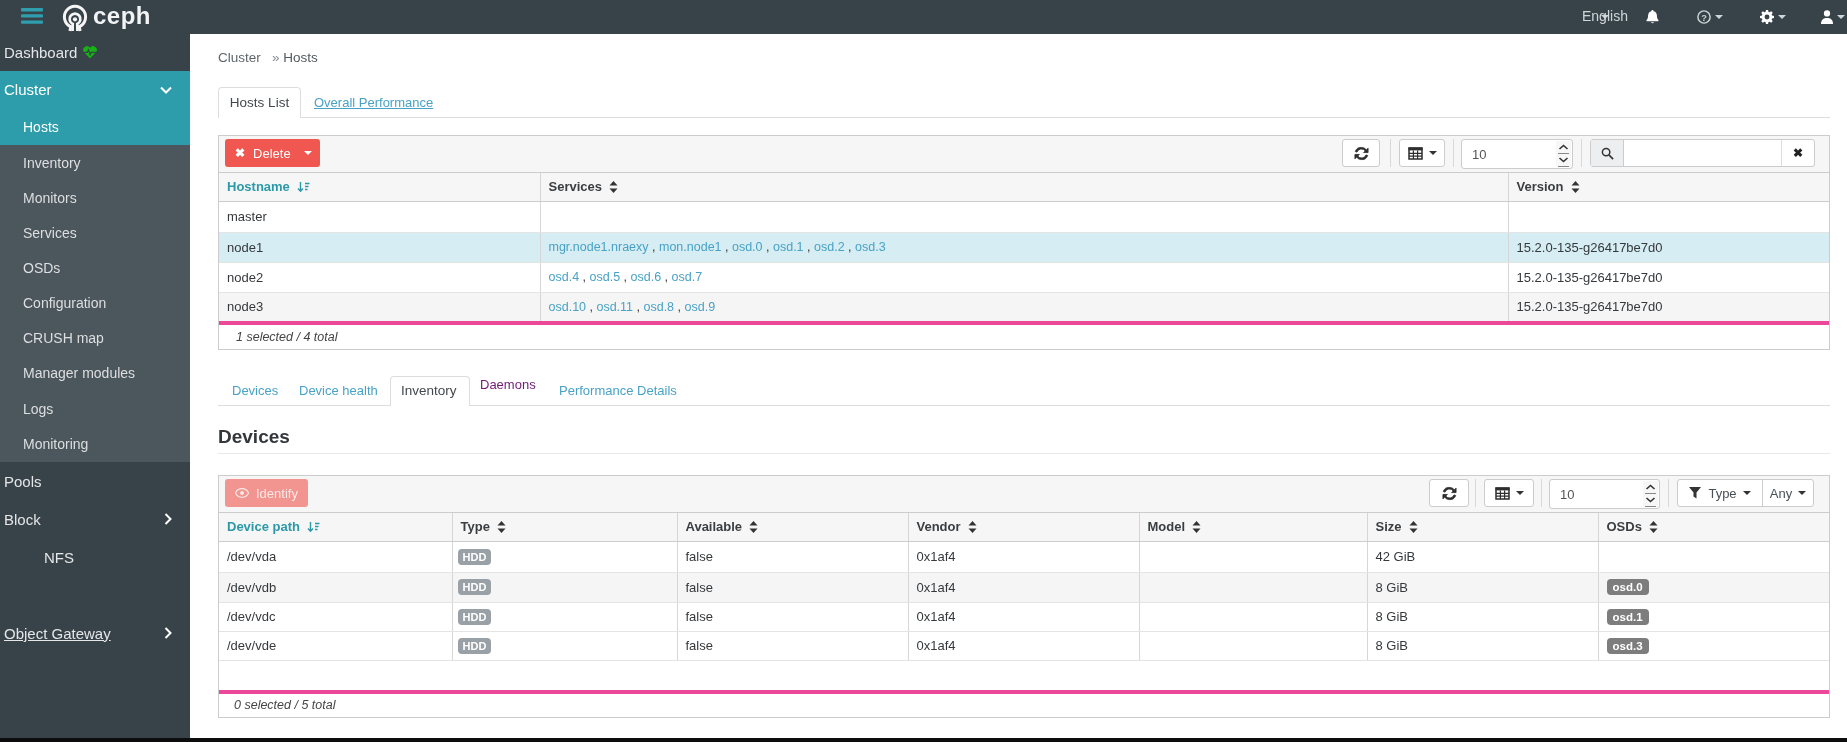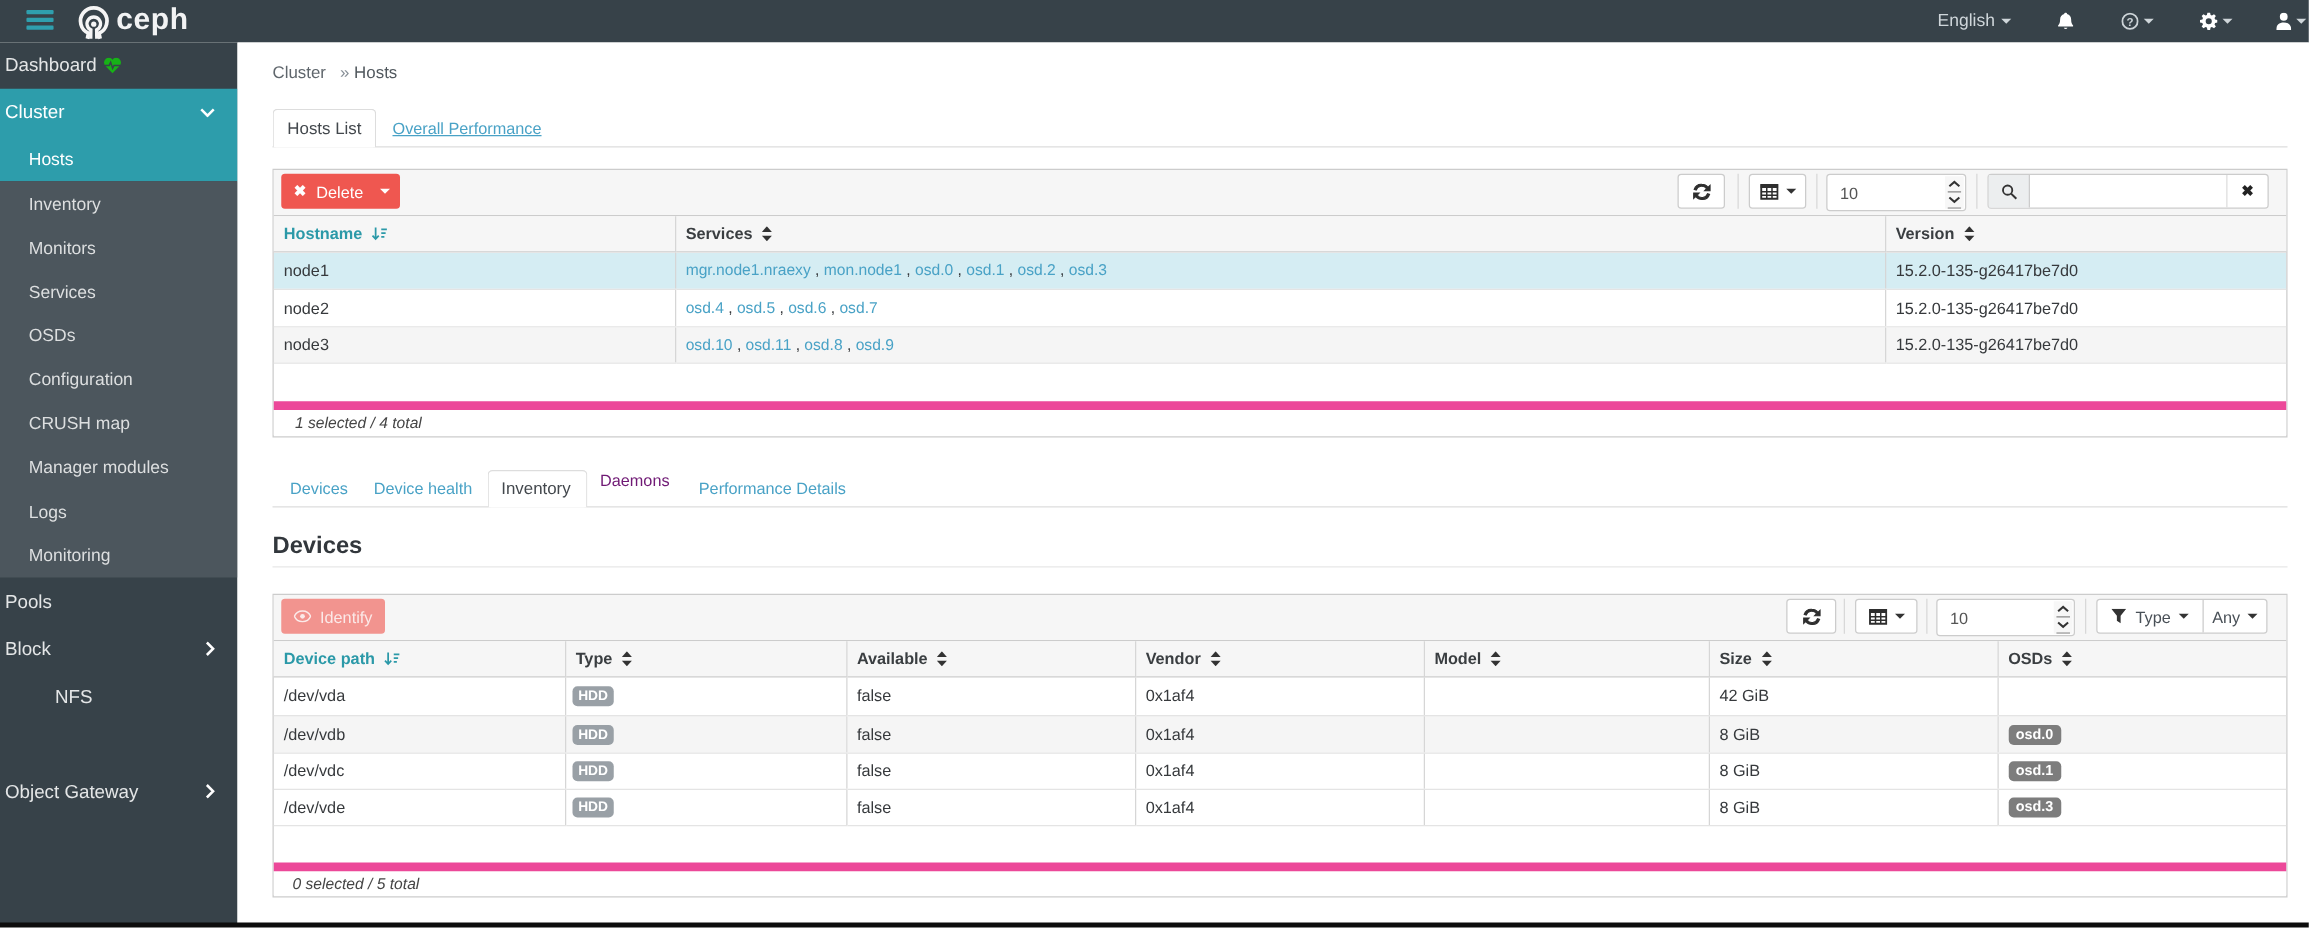--- a/index.html
+++ b/index.html
@@ -4,42 +4,42 @@
 <style>
 * { margin:0; padding:0; box-sizing:border-box; }
 html,body { width:1847px; height:742px; overflow:hidden; background:#fff;
   font-family:"Liberation Sans", sans-serif; }
 #navbar { position:absolute; left:0; top:0; width:1847px; height:34px; background:#374249; }
 #sidebar { position:absolute; left:0; top:34px; width:190px; height:705px; background:#374249; }
 #blackbar { position:absolute; left:0; top:738px; width:1847px; height:4px; background:#0d0d0d; }
 #content { position:absolute; left:190px; top:34px; width:1657px; height:705px; background:#fff; }
 
 
-.nvtxt { position:absolute; color:#cfd6da; font-size:14px; }
+.nvtxt { position:absolute; color:#cfd6da; font-size:14px;margin-left:32px; }
 .caret { display:inline-block; width:0; height:0; border-left:4px solid transparent; border-right:4px solid transparent; border-top:4px solid #cfd6da; vertical-align:middle; }
 
 
 .snav { position:absolute; left:0; width:190px; color:#e4e6e7; font-size:15px; display:flex; align-items:center; }
 .snav .lbl { margin-left:4px; }
 .ssub { position:absolute; left:0; width:190px; color:#dddfe0; font-size:14px; display:flex; align-items:center; }
 .ssub .lbl { margin-left:23px; }
 .chevR { position:absolute; right:18px; color:#fff; font-weight:bold; }
 
 
 .card { position:absolute; border:1px solid #ccc; background:#fff; }
 .toolbar { position:absolute; left:0; width:1610px; background:#f6f6f6; border-bottom:1px solid #ccc; }
 table.dt { border-collapse:collapse; table-layout:fixed; width:1610px; font-size:13px; color:#36393c; }
 table.dt th { text-align:left; font-weight:bold; color:#3a3e41; background:#f6f6f6; padding:0 0 0 8px; border-bottom:1px solid #ccc; }
 table.dt td { padding:0 0 0 8px; border-bottom:1px solid #e4e4e4; overflow:hidden; white-space:nowrap; }
 table.dt td + td, table.dt th + th { border-left:1px solid #d6d6d6; }
 .stripe { background:#f5f5f5; }
 .selrow { background:#d5edf3; }
 a.lnk { color:#49a2c6; text-decoration:none; }
 .svc { font-size:12.5px; }
-.ftr { position:absolute; left:0; width:1610px; background:#fff; border-top:7px solid #ec4899; font-style:italic; font-size:12.5px; color:#454545; display:flex; align-items:center; }
+.ftr { position:absolute; left:0; width:1610px; background:#fff; border-top:4px solid #ec4899; font-style:italic; font-size:12.5px; color:#454545; display:flex; align-items:center; }
 .badge-hdd { display:inline-block; background:#99a0a6; color:#fff; font-weight:bold; font-size:11px; padding:2px 5px; border-radius:4px; margin-left:-3px; }
 .badge-osd { display:inline-block; background:#7d7d7d; color:#fff; font-weight:bold; font-size:11.5px; padding:2px 6px; border-radius:4px; }
 
 
 .btn { position:absolute; border:1px solid #ccc; border-radius:3px; background:#fff; display:flex; align-items:center; justify-content:center; }
 .pipe { position:absolute; width:1px; background:#d8d8d8; }
 .thdr-teal { color:#2b99a8; }
 </style>
 </head>
 <body>
@@ -134,21 +134,21 @@
     </div>
   <div class="snav" style="top:466px;height:38px;">
       <span class="lbl">Block</span>
     <svg class="chevR" style="top:13px" width="8" height="12" viewBox="0 0 8 12">
         <path d="M1.5 1 L6.5 6 L1.5 11" fill="none" stroke="#fff" stroke-width="2"></path>
       </svg>
   </div>
   <div class="snav" style="top:504px;height:38px;margin-left:40px;">
       <span class="lbl">NFS</span>
     </div>
-  <div class="snav" style="top:580px;height:38px;">
+  <div class="snav" style="top:580px;height:38px;text-decoration:underline;">
       <span class="lbl">Object Gateway</span>
     <svg class="chevR" style="top:13px" width="8" height="12" viewBox="0 0 8 12">
         <path d="M1.5 1 L6.5 6 L1.5 11" fill="none" stroke="#fff" stroke-width="2"></path>
       </svg>
   </div>
 </div>
 <div id="content">
 
   <div style="position:absolute;left:28px;top:16px;font-size:13.5px;color:#5f666c;">Cluster&nbsp;&nbsp; <span style="color:#868e96;">»</span> <span style="color:#51585e;">Hosts</span></div>
 
@@ -221,20 +221,25 @@
               </svg></th>
         <th>Services&nbsp; <svg width="9" height="12" viewBox="0 0 9 12" style="vertical-align:-2px">
                 <path d="M4.5 0 L8.5 4.5 L0.5 4.5 Z" fill="#333"></path>
                 <path d="M4.5 12 L8.5 7.5 L0.5 7.5 Z" fill="#333"></path>
               </svg></th>
         <th>Version&nbsp; <svg width="9" height="12" viewBox="0 0 9 12" style="vertical-align:-2px">
                 <path d="M4.5 0 L8.5 4.5 L0.5 4.5 Z" fill="#333"></path>
                 <path d="M4.5 12 L8.5 7.5 L0.5 7.5 Z" fill="#333"></path>
               </svg></th>
       </tr>
+      <tr style="height:31px;">
+            <td>master</td>
+            <td></td>
+            <td></td>
+          </tr>
       <tr style="height:30px;" class="selrow">
             <td>node1</td>
             <td class="svc"><a class="lnk">mgr.node1.nraexy</a> , <a class="lnk">mon.node1</a> , <a class="lnk">osd.0</a> , <a class="lnk">osd.1</a> , <a class="lnk">osd.2</a> , <a class="lnk">osd.3</a></td>
             <td>15.2.0-135-g26417be7d0</td>
           </tr>
       <tr style="height:30px;">
             <td>node2</td>
             <td class="svc"><a class="lnk">osd.4</a> , <a class="lnk">osd.5</a> , <a class="lnk">osd.6</a> , <a class="lnk">osd.7</a></td>
             <td>15.2.0-135-g26417be7d0</td>
           </tr>

